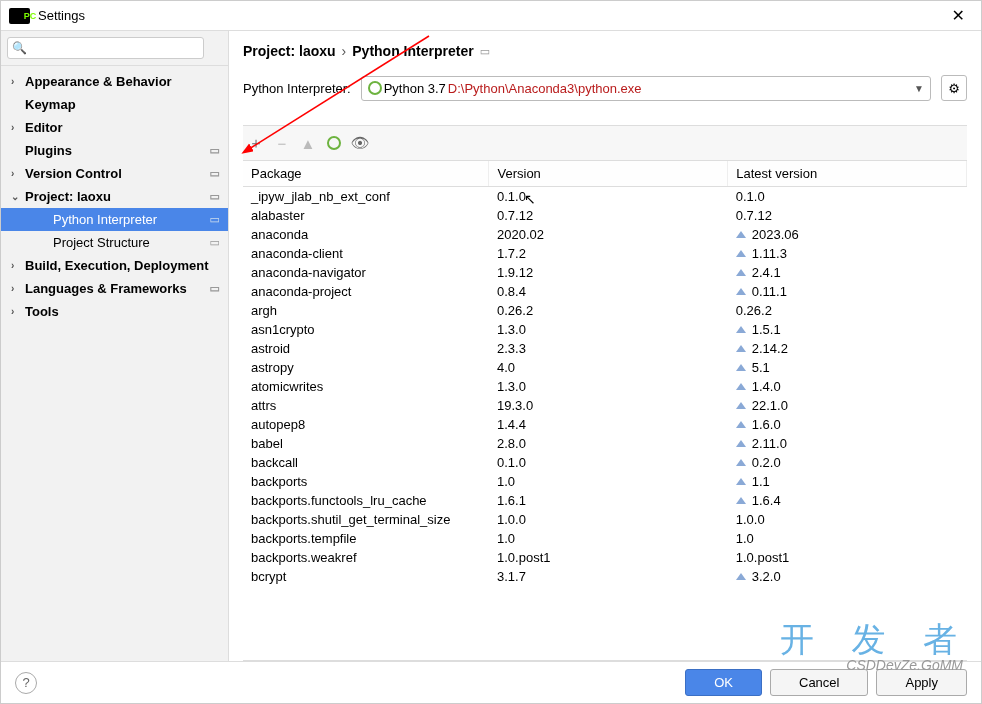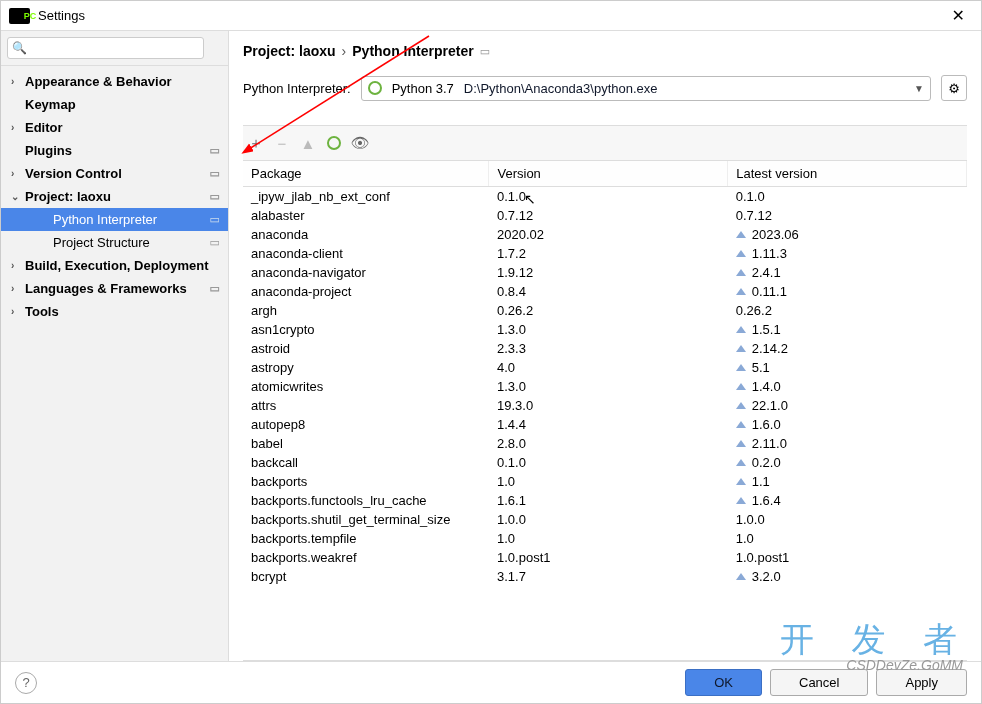--- a/index.html
+++ b/index.html
@@ -21,41 +21,41 @@
 .tree-item .cog { color:#999; font-size:11px;}
 .tree-item.sub { font-weight: normal; padding-left: 38px;}
 .tree-item.selected { background: #4a86e8; color: #fff;}
 .tree-item.selected .cog { color:#cde;}
 .content { flex: 1; display: flex; flex-direction: column; padding: 12px 14px 0 14px; position:relative;}
 .breadcrumb { font-weight: bold; font-size: 14px; margin-bottom: 16px; display:flex; align-items:center; gap:6px;}
 .breadcrumb .sep { font-weight: normal; color:#555;}
 .breadcrumb .cog2 { color:#999; font-size:11px; font-weight:normal;}
 .interp-row { display: flex; align-items: center; gap: 10px; margin-bottom: 10px;}
 .interp-row label { font-size: 13px;}
-.interp-select { flex: 1; border: 1px solid #bbb; border-radius: 3px; padding: 4px 24px 4px 6px; display:flex; align-items:center; gap:10px; position:relative; background:#fff;}
+.interp-select { flex: 1; border: 1px solid #bbb; border-radius: 3px; padding: 4px 24px 4px 6px; display:flex; align-items:center; gap:2px; position:relative; background:#fff;}
 .interp-select .circle { width:14px; height:14px; border:2px solid #6db33f; border-radius:50%;}
 .interp-select .name { font-weight: normal;}
-.interp-select .path { color:#0f172a;}
+.interp-select .path { color:#b91c1c;}
 .interp-select .dd { position:absolute; right:6px; top:6px; font-size:10px; color:#555;}
 .gear-btn { width:26px; height:26px; border:1px solid #bbb; border-radius:3px; display:flex; align-items:center; justify-content:center; cursor:pointer;}
 .toolbar { display:flex; align-items:center; gap:0px; border-top:1px solid #ddd; border-bottom:1px solid #ddd; padding:4px 0; background:#f7f7f7; margin-top:14px;}
 .tool-btn { width:26px; height:26px; display:flex; align-items:center; justify-content:center; color:#666; cursor:pointer; font-size:15px;}
 .tool-btn.green .circle2 { width:14px; height:14px; border:2px solid #6db33f; border-radius:50%;}
 .tool-btn.disabled { color:#bbb; cursor:default;}
 .table-wrap { flex:1; overflow:auto; border-bottom:1px solid #ddd;}
 table { width:100%; border-collapse: collapse; font-size:13px;}
 th { text-align:left; font-weight:normal; padding:5px 8px; border-bottom:1px solid #ddd; border-right:1px solid #eee; background:#fefefe;}
 td { padding:2px 8px; white-space:nowrap;}
 td.lv { display:flex; align-items:center; gap:6px;}
 .up-tri { width:0; height:0; border-left:5px solid transparent; border-right:5px solid transparent; border-bottom:7px solid #8aa9d6;}
 .footer { height:42px; border-top:1px solid #ddd; display:flex; align-items:center; padding:0 14px; gap:8px;}
 .footer .help { width:22px; height:22px; border:1px solid #aaa; border-radius:50%; display:flex; align-items:center; justify-content:center; color:#666; cursor:pointer;}
 .footer .spacer { flex:1;}
 .btn { padding:5px 28px; border:1px solid #aaa; border-radius:3px; background:#f5f5f5; cursor:pointer; font-size:13px;}
-.btn.primary { background:#4a86e8; color:#0f172a; border-color:#3b6fc4;}
+.btn.primary { background:#4a86e8; color:#ffffff; border-color:#3b6fc4;}
 .arrow-overlay { position:absolute; pointer-events:none; z-index:50;}
 .watermark { position:absolute; right:10px; bottom:40px; font-size:34px; color:#4ea5e0; letter-spacing:14px; opacity:0.85; font-family: "Microsoft YaHei", sans-serif; pointer-events:none;margin-left:32px;}
 .watermark2 { position:absolute; right:18px; bottom:30px; font-size:14px; color:#999; font-style:italic; pointer-events:none;}
 .cursor-img { position:absolute; left:295px; top:160px; font-size:14px; pointer-events:none;}
 </style>
 </head>
 <body>
 
 <div class="titlebar">
   <div class="app-icon">PC</div>

